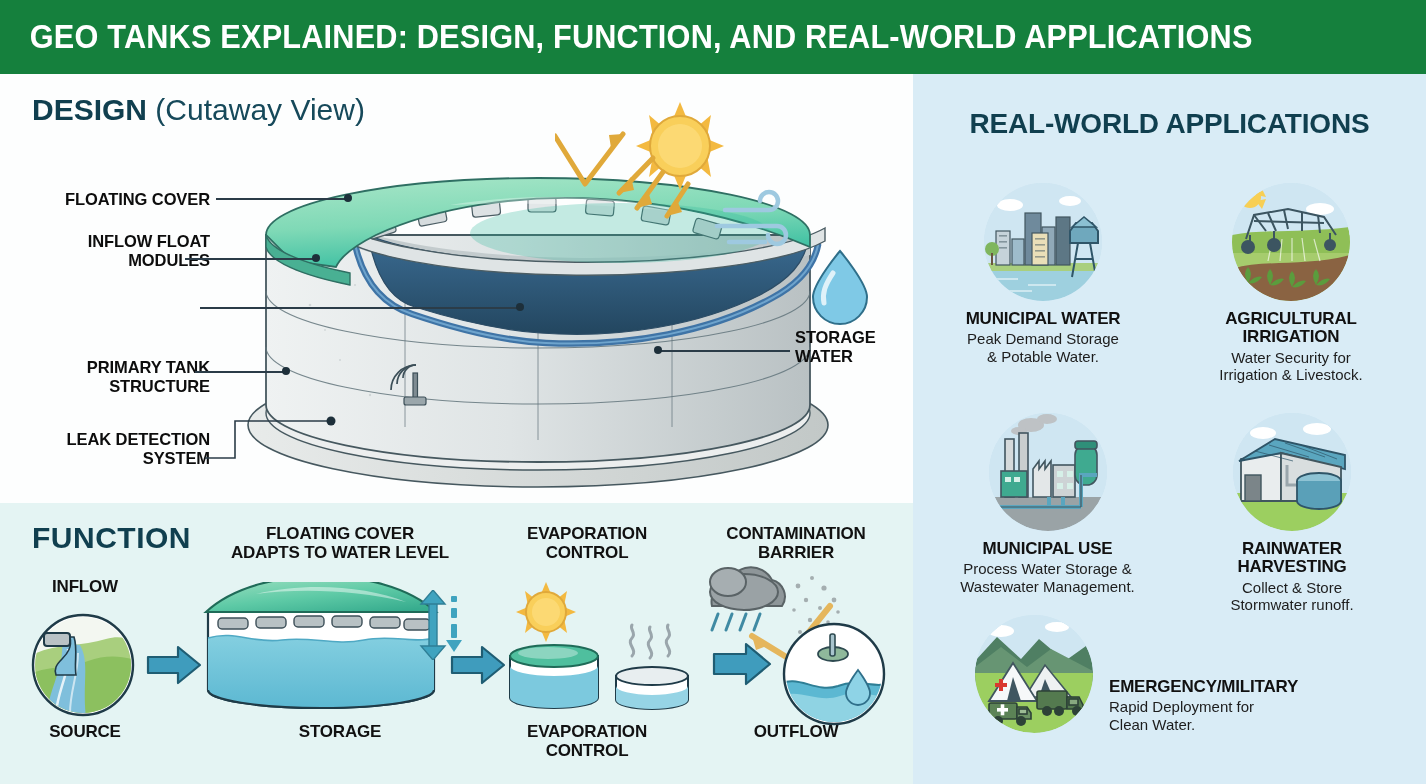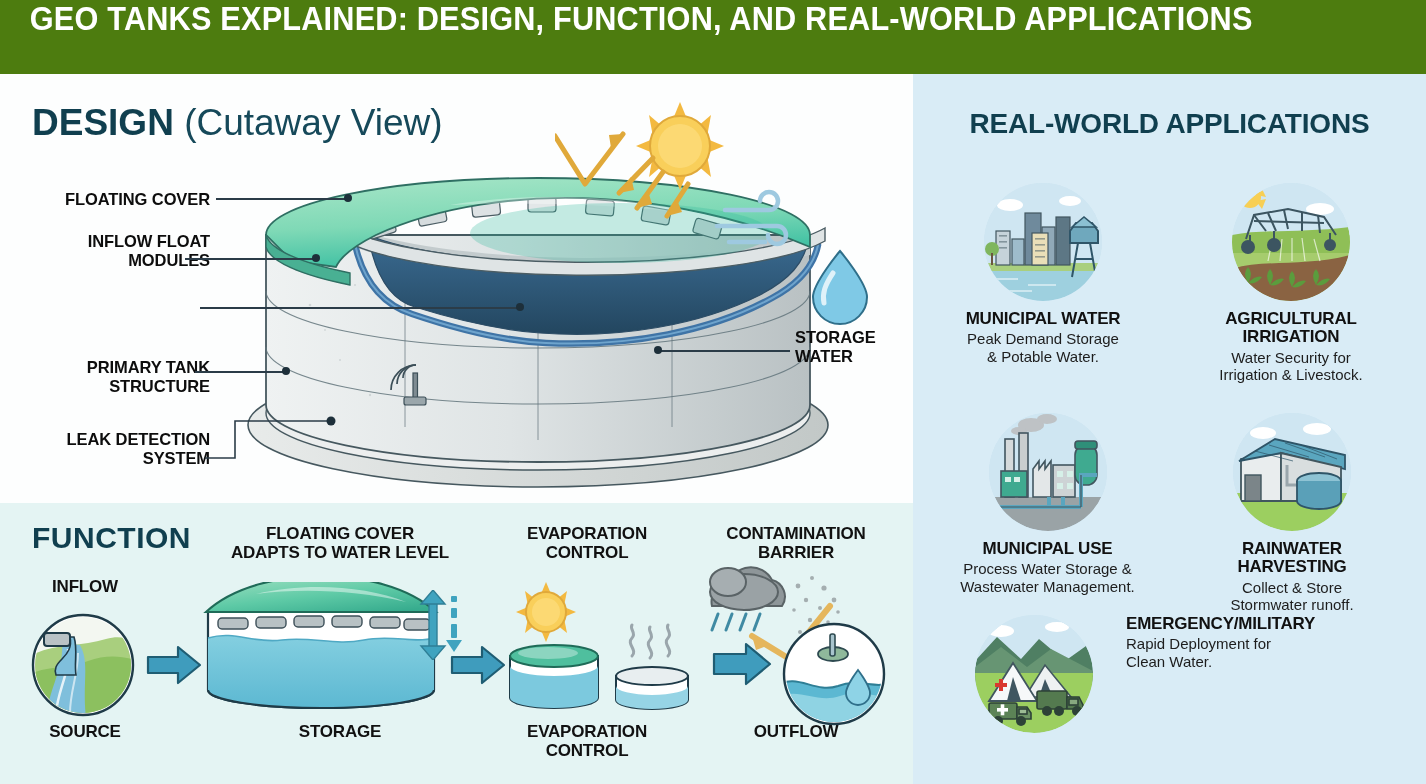--- a/index.html
+++ b/index.html
@@ -6,21 +6,21 @@
   html, body {
     width: 1426px; height: 784px;
     font-family: "Liberation Sans", sans-serif;
     background: #ffffff; overflow: hidden;
   }
   #root { position: relative; width: 1426px; height: 784px; }
 
   
   .header {
     position: absolute; left: 0; top: 0; width: 1426px; height: 74px;
-    background: #4d7c0f; display: flex; 
+    background: #15803d; display: flex; align-items: center;
   }
   .header-title {
     color: #ffffff; font-weight: 700; font-size: 33px;
     letter-spacing: 0.2px; padding-left: 32px;
     transform: scaleX(0.93); transform-origin: left center;
     white-space: nowrap;
   }
 
   
   .panel-design {
@@ -34,21 +34,21 @@
   .panel-apps {
     position: absolute; left: 913px; top: 74px; width: 513px; height: 710px;
     background: #d9ecf6;
   }
 
   
   .sec-title {
     position: absolute; font-weight: 700; color: #103f4f;
     white-space: nowrap;
   }
-  #design-title { left: 32px; top: 102px; font-size: 37px; }
+  #design-title { left: 32px; top: 93px; font-size: 30px; }
   #design-title .light { font-weight: 400; color: #16495a; }
   #function-title { left: 32px; top: 521px; font-size: 30px; letter-spacing: 0.5px; }
   #apps-title {
     left: 913px; top: 108px; width: 513px; text-align: center;
     font-size: 28px; letter-spacing: -0.2px;
   }
 
   
   .callout {
     position: absolute; text-align: right; font-weight: 700;
@@ -84,21 +84,21 @@
     margin-top: 9px; letter-spacing: -0.2px;
   }
   .app-desc {
     font-size: 15px; color: #1d1d1d; line-height: 1.16; margin-top: 2px;
   }
   #app-municipal { left: 953px; top: 183px; width: 180px; }
   #app-agri      { left: 1196px; top: 183px; width: 190px; }
   #app-industrial{ left: 935px; top: 413px; width: 225px; }
   #app-rain      { left: 1203px; top: 413px; width: 178px; }
   #app-emergency { left: 975px; top: 615px; width: 420px; text-align: left; }
-  #app-emergency .row { display: flex; align-items: flex-start; gap: 33px; }
+  #app-emergency .row { display: flex; align-items: flex-end; gap: 16px; }
   #app-emergency .app-name { margin-top: 0; }
 
   
   .fn-label {
     position: absolute; font-weight: 700; font-size: 17px; color: #111;
     text-align: center; line-height: 1.1; letter-spacing: -0.2px;
   }
   #fn-inflow { left: 10px; top: 578px; width: 150px; }
   #fn-source { left: 10px; top: 723px; width: 150px; }
   #fn-cover  { left: 200px; top: 525px; width: 280px; }

